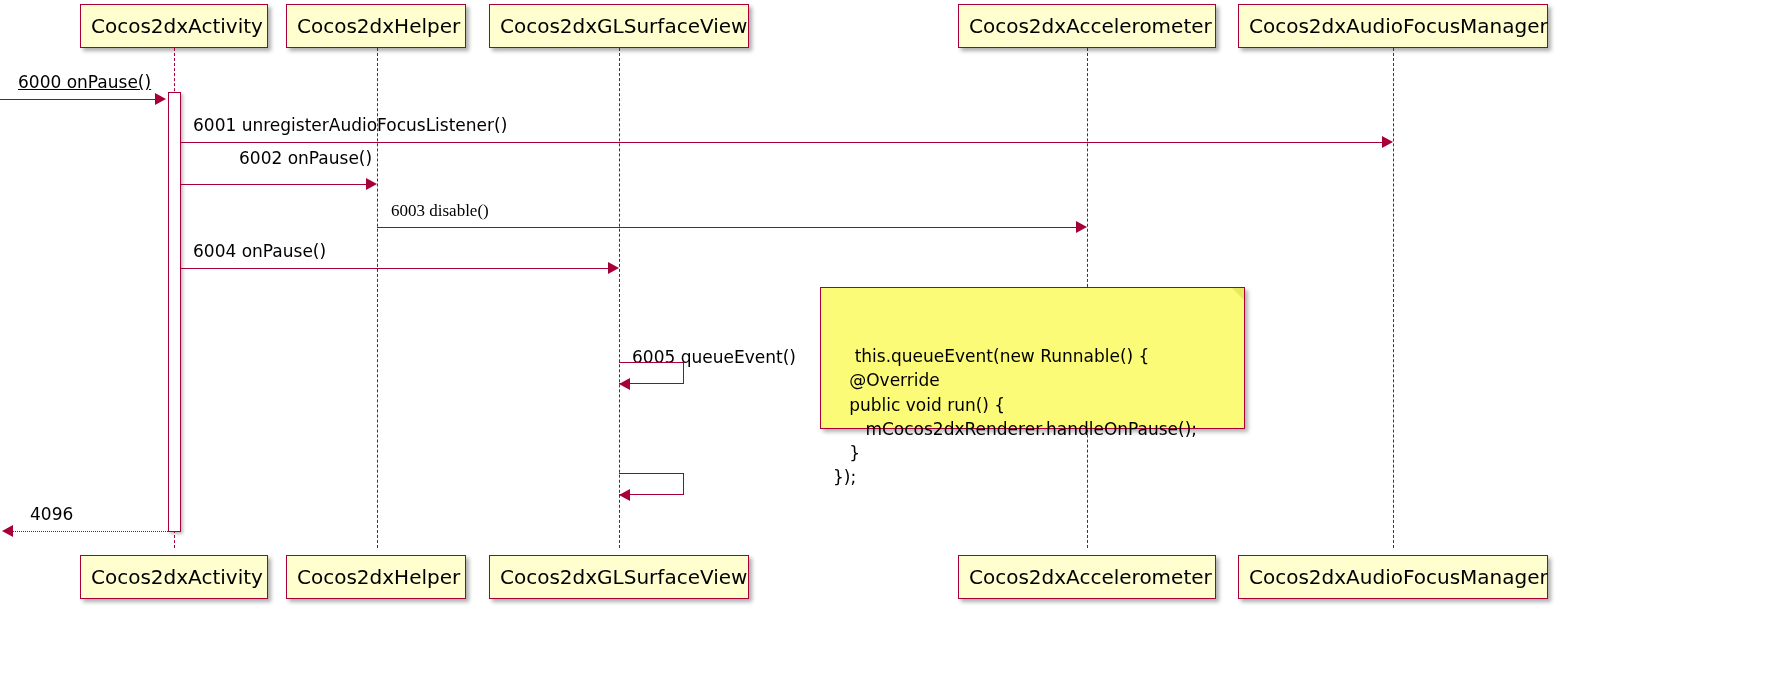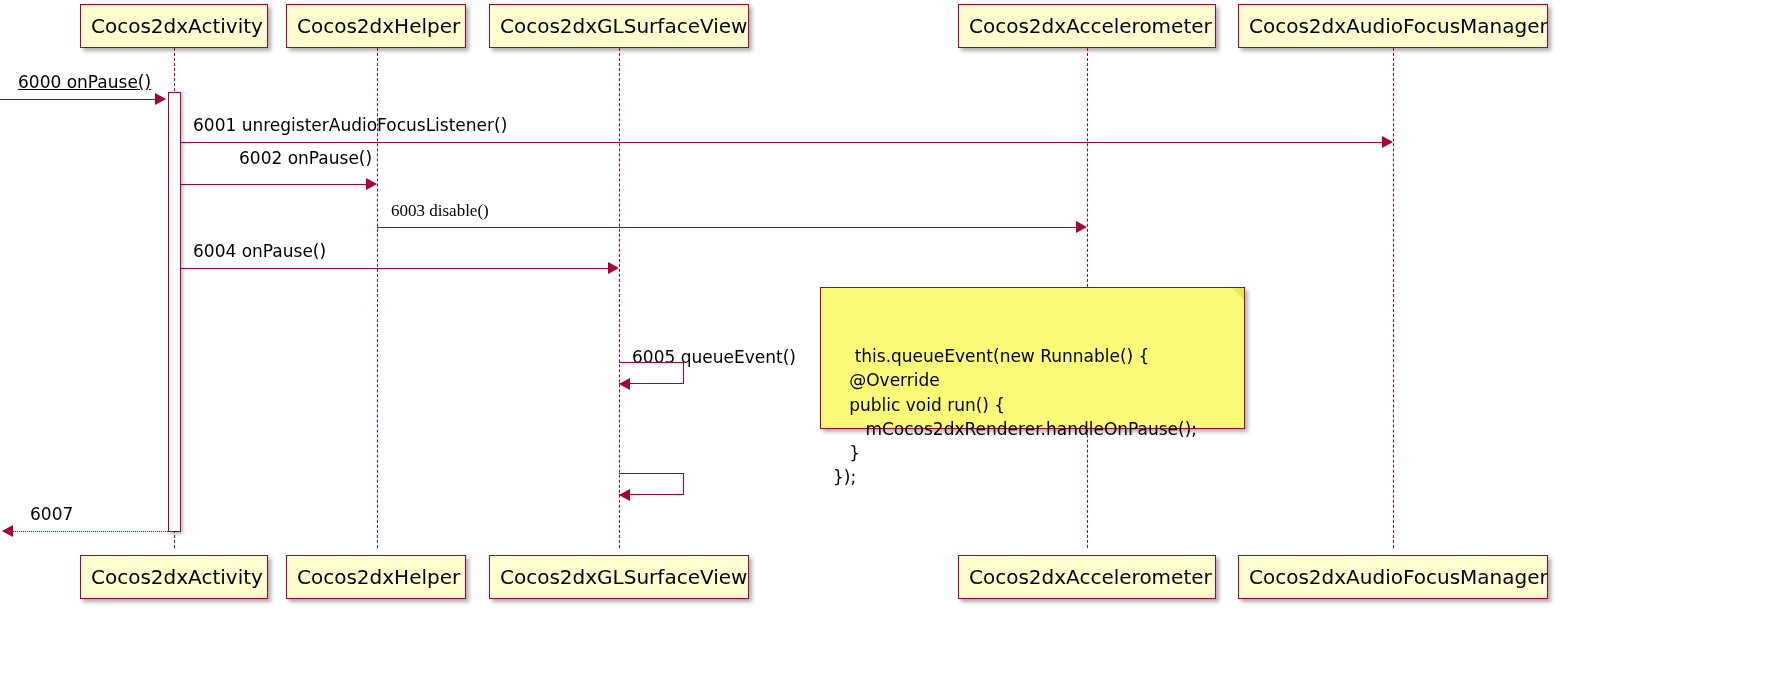--- a/index.html
+++ b/index.html
@@ -166,21 +166,21 @@
    @Override
    public void run() {
       mCocos2dxRenderer.handleOnPause();
    }
 });</span>
   </div>
 
   <div class="self-msg" style="left:619px; top:473px; width:65px; height:22px;"></div>
   <div class="arrow-head left" style="left:619px; top:489px;"></div>
 
-  <div class="msg-label" style="left:30px; top:506px;">6007</div>
+  <div class="msg-label" style="left:30px; top:506px;">4096</div>
   <div class="msg-line dotted" style="left:12px; top:531px; width:160px;"></div>
   <div class="arrow-head left" style="left:2px; top:525px;"></div>
 
   <div class="participant" style="left:80px; top:555px; width:188px; height:44px;">
     <span>Cocos2dxActivity</span>
   </div>
   <div class="participant" style="left:286px; top:555px; width:180px; height:44px;">
     <span>Cocos2dxHelper</span>
   </div>
   <div class="participant" style="left:489px; top:555px; width:260px; height:44px;">

